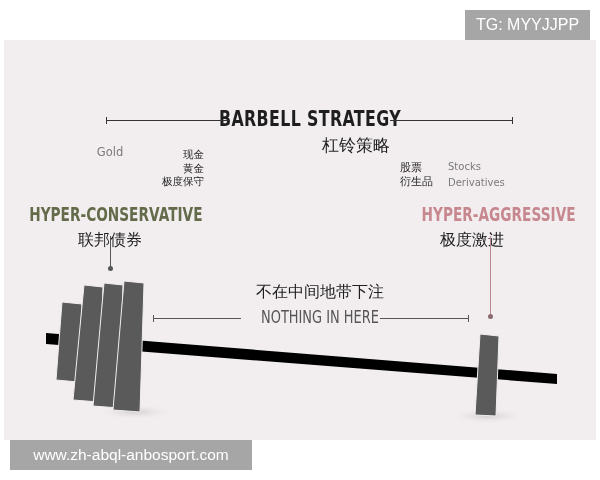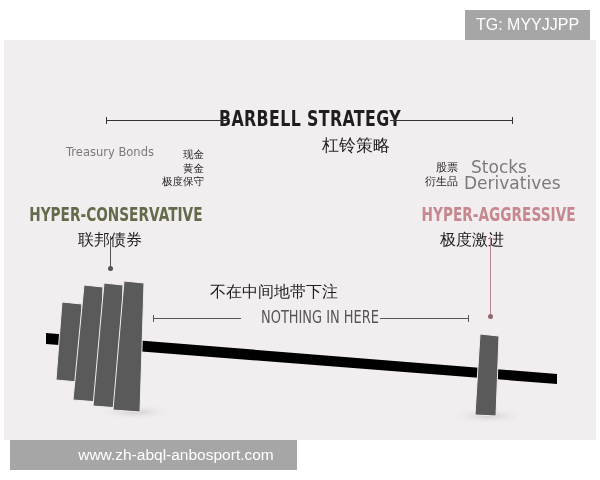--- a/index.html
+++ b/index.html
@@ -8,21 +8,21 @@
     font-family: "DejaVu Sans", sans-serif;
   }
   .tg-badge {
     position: absolute; left: 465px; top: 10px; width: 125px; height: 32px;
     background: #a6a6a6; color: #ffffff; font-family: "Liberation Sans", sans-serif;
     font-size: 16px; line-height: 30px; text-align: center;
   }
   .url-badge {
     position: absolute; left: 10px; top: 440px; width: 242px; height: 30px;
     background: #a6a6a6; color: #ffffff; font-family: "Liberation Sans", sans-serif;
-    font-size: 15.5px; line-height: 30px; text-align: center; padding-left: 45px;
+    font-size: 15.5px; line-height: 30px; text-align: center;
   }
   .panel {
     position: absolute; left: 4px; top: 40px; width: 592px; height: 400px;
     background: #f2eeef;
   }
   .cond {
     font-family: "DejaVu Sans", sans-serif; font-weight: bold;
     transform: scaleX(0.72); transform-origin: center; white-space: nowrap;
   }
   .abs { position: absolute; }
@@ -46,37 +46,37 @@
   }
   .label-cons {
     left: -3px; top: 203px; width: 230px; text-align: center;
     font-size: 19px; color: #636b4a;
   }
   .label-cons-cn {
     left: 60px; top: 230px; width: 100px; text-align: center;
     font-size: 16px; color: #1e1e1e;
   }
   .assets-right {
-    left: 464px; top: 159px; width: 70px; text-align: center;
-    font-size: 17px; color: #7a7a7a; line-height: 16px;
+    left: 448px; top: 159px; width: 70px; text-align: left;
+    font-size: 10px; color: #7a7a7a; line-height: 16px;
   }
   .assets-right-cn {
-    left: 410px; top: 161px; width: 48px; text-align: right;
+    left: 400px; top: 161px; width: 48px; text-align: left;
     font-size: 11px; color: #1e1e1e; line-height: 14px;
   }
   .label-aggr {
     left: 395px; top: 203px; width: 190px; text-align: center;
     font-size: 19px; color: #c7878f;
   }
   .label-aggr-cn {
     left: 440px; top: 230px; width: 100px; text-align: left;
     font-size: 16px; color: #1e1e1e;
   }
   .middle-cn {
-    left: 210px; top: 282px; width: 220px; text-align: left;
+    left: 210px; top: 282px; width: 220px; text-align: center;
     font-size: 16px; color: #1e1e1e;
   }
   .middle-en {
     left: 220px; top: 306px; width: 200px; text-align: center;
     font-size: 18px; color: #555555;
   }
   .vconn { position: absolute; width: 1px; }
   .dot { position: absolute; width: 5px; height: 5px; border-radius: 50%; }
   svg.barbell { position: absolute; left: 0; top: 0; }
 </style>
@@ -109,21 +109,21 @@
 </svg>
 
 <div class="abs title cond">BARBELL STRATEGY</div>
 <div class="abs title-cn">杠铃策略</div>
 <div class="hline" style="left:106px; top:120px; width:122px;"></div>
 <div class="tick" style="left:106px; top:117px;"></div>
 <div class="hline" style="left:390px; top:120px; width:122px;"></div>
 <div class="tick" style="left:512px; top:117px;"></div>
 
 <div class="abs assets-left">
-  <div>Treasury Bonds</div>
+  <div>Gold</div>
 </div>
 <div class="abs assets-left-cn">
   <div>现金</div>
   <div>黄金</div>
   <div>极度保守</div>
 </div>
 <div class="abs label-cons cond">HYPER-CONSERVATIVE</div>
 <div class="abs label-cons-cn">联邦债券</div>
 <div class="vconn" style="left:110px; top:236px; height:32px; background:#555;"></div>
 <div class="dot" style="left:108px; top:266px; background:#555;"></div>

